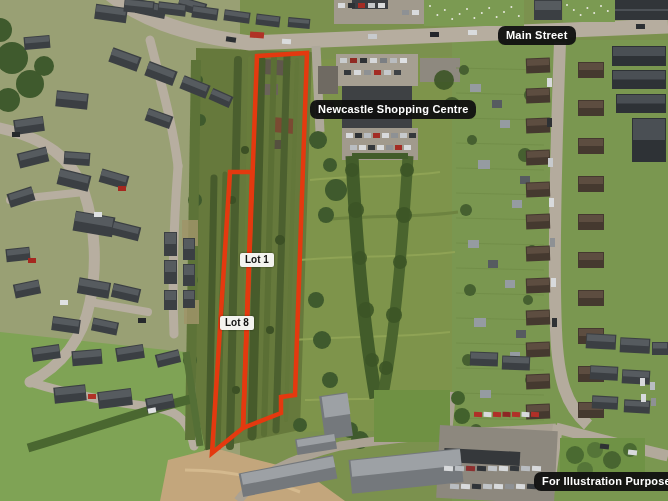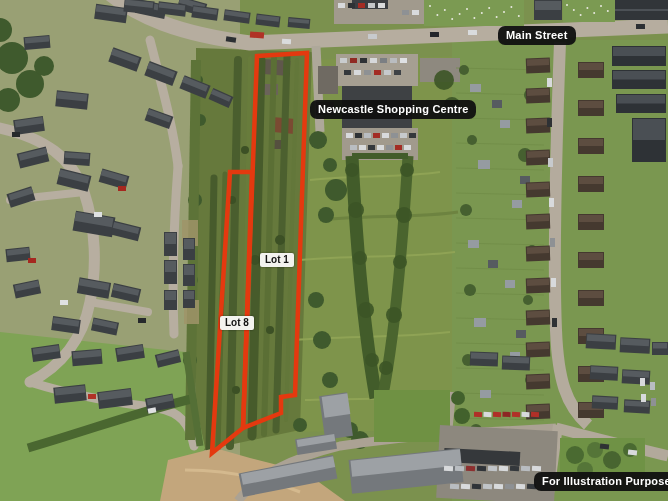--- a/index.html
+++ b/index.html
@@ -8,21 +8,21 @@
   #stage svg{position:absolute;left:0;top:0;display:block;}
   .pill{position:absolute;background:rgba(16,16,16,.95);color:#fff;
         font-weight:bold;font-size:11px;line-height:1;padding:4px 8px;
         border-radius:7px;white-space:nowrap;letter-spacing:.2px;}
   .tag{position:absolute;background:#f3f3ef;color:#141414;font-weight:bold;
        font-size:10px;line-height:1;padding:2px 5px;border-radius:2px;
        box-shadow:0 0 2px rgba(0,0,0,.55);white-space:nowrap;}
   .lbl-main{left:498px;top:26px;}
   .lbl-shop{left:310px;top:100px;}
   .lbl-ill{left:534px;top:472px;}
-  .lbl-lot1{left:260px;top:253px;}
+  .lbl-lot1{left:240px;top:253px;}
   .lbl-lot2{left:220px;top:316px;}
 </style>
 </head>
 <body>
 
 <div id="stage">
 
   <svg id="backdrop" width="668" height="501" viewBox="0 0 668 501">
 
     <g>

